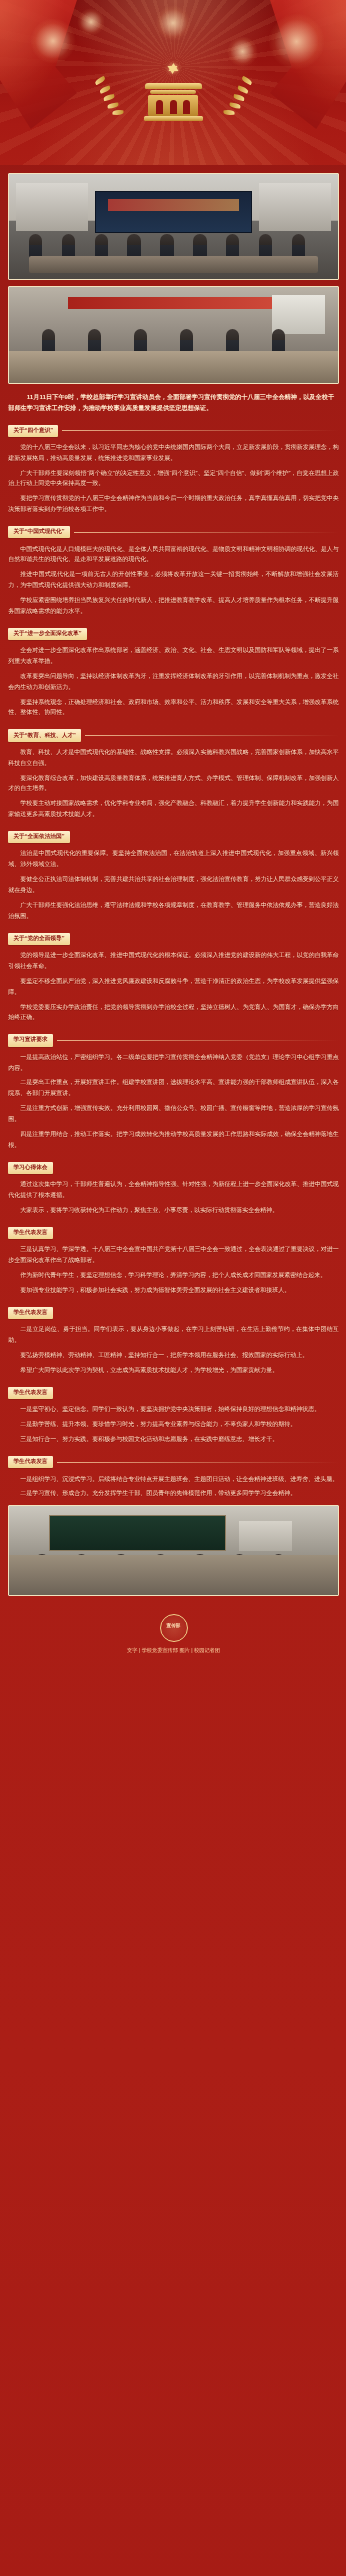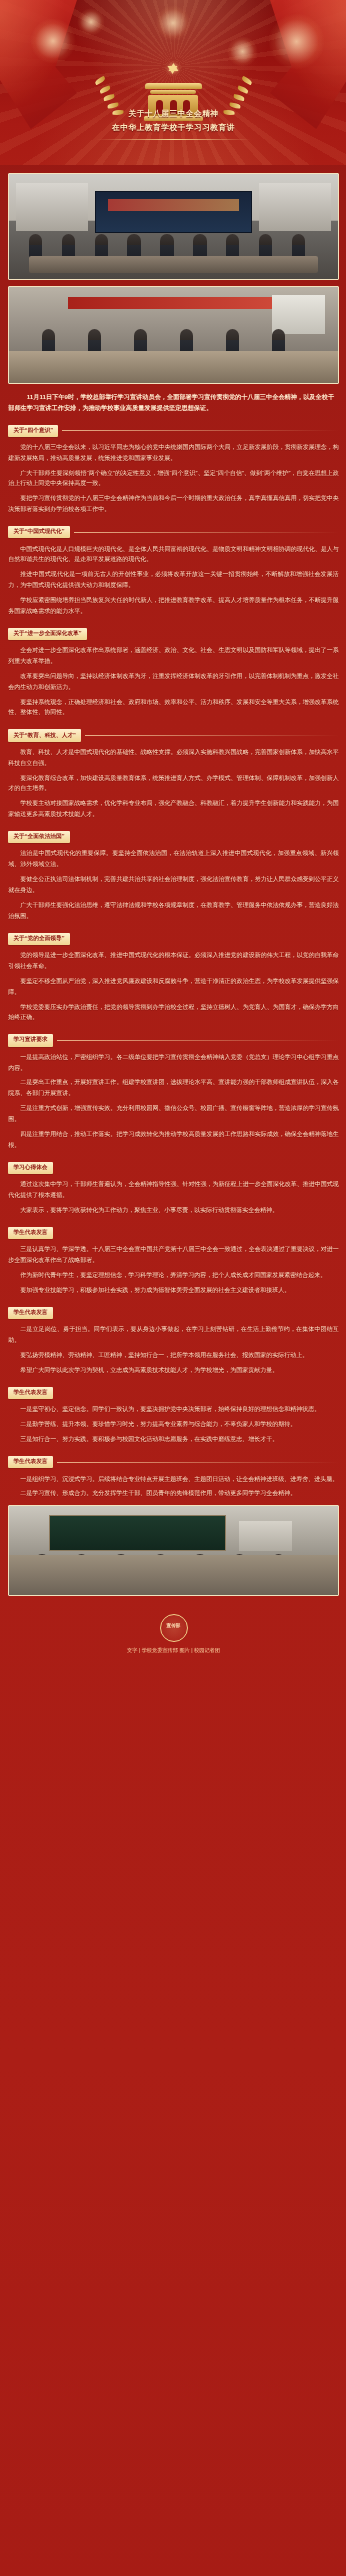--- a/index.html
+++ b/index.html
@@ -277,25 +277,20 @@
         <span class="roof1"></span>
         <span class="roof2"></span>
         <span class="body"></span>
         <span class="arch" style="left:13.4px;"></span>
         <span class="arch" style="left:27px;"></span>
         <span class="arch" style="left:40px;"></span>
         <span class="base"></span>
       </div>
     </div>
 
-    <div class="title-plate">
-      <div class="ln">关于十八届三中全会精神</div>
-      <div class="ln">在中华上教育学校干学习习教育讲</div>
-      <div class="title-underline"></div>
-    </div>
   </div>
 
   <div class="content">
 
     <div class="photo p1">
       <div class="ph-inner ph1">
         <span class="wallL"></span>
           <span class="wallR"></span>
         <span class="screen"></span>
         <div class="heads">

